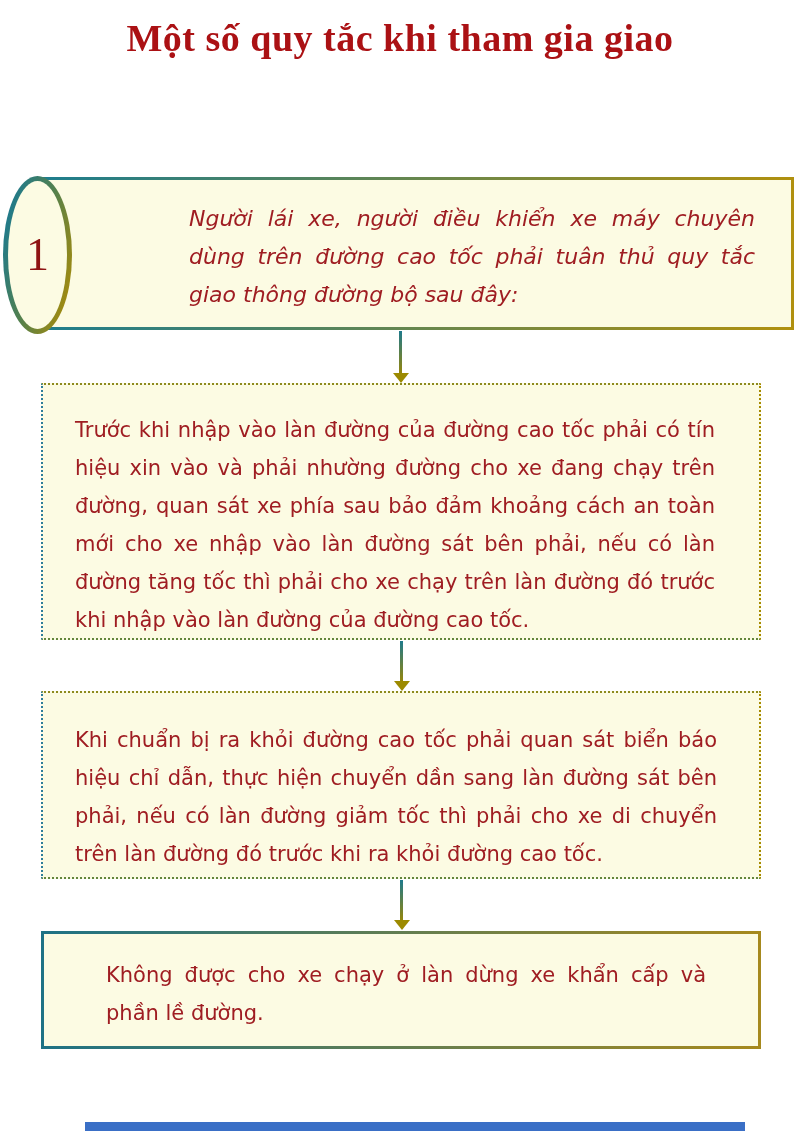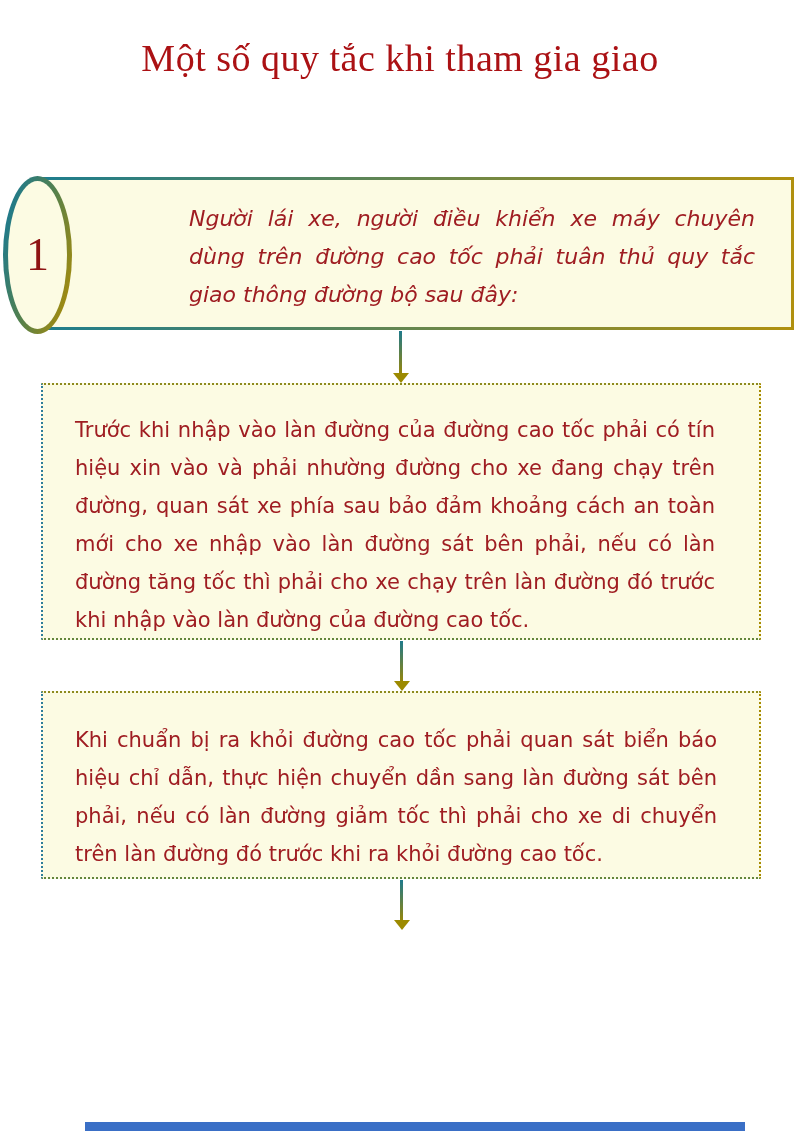--- a/index.html
+++ b/index.html
@@ -4,24 +4,24 @@
 <style>
   html,body { margin:0; padding:0; background:#ffffff; }
   .page {
     position:relative; width:800px; height:1131px;
     background:#ffffff; overflow:hidden;
     font-family:"DejaVu Sans","Liberation Sans",sans-serif;
   }
 
   
   .title {
-    position:absolute; top:34px; left:0; width:800px;
+    position:absolute; top:14px; left:0; width:800px;
     text-align:center; color:#AB1114;
     font-family:"Liberation Serif","DejaVu Serif",serif;
-    font-weight:400; font-size:38px; line-height:48px;
+    font-weight:700; font-size:38px; line-height:48px;
     letter-spacing:0.5px;
   }
 
   
   .step-box {
     position:absolute; left:37px; top:177px; width:757px; height:153px;
     box-sizing:border-box; background:#FCFBE3;
     border:3px solid;
     border-image:linear-gradient(90deg,#1D7D8E,#B0900E) 1;
     font-style:italic;
@@ -116,16 +116,19 @@
   </div>
 
   <div class="arrow arrow-2"></div>
 
   <div class="rule-box rule-dotted rule-2">
     <div>Khi chuẩn bị ra khỏi đường cao tốc phải quan sát biển báo hiệu chỉ dẫn, thực hiện chuyển dần sang làn đường sát bên phải, nếu có làn đường giảm tốc thì phải cho xe di chuyển trên làn đường đó trước khi ra khỏi đường cao tốc.</div>
   </div>
 
   <div class="arrow arrow-3"></div>
 
+  <div class="rule-box rule-3">
+    <div>Không được cho xe chạy ở làn dừng xe khẩn cấp và phần lề đường.</div>
+  </div>
 
   <div class="bottom-bar"></div>
 
 </div>
 
 </body></html>

